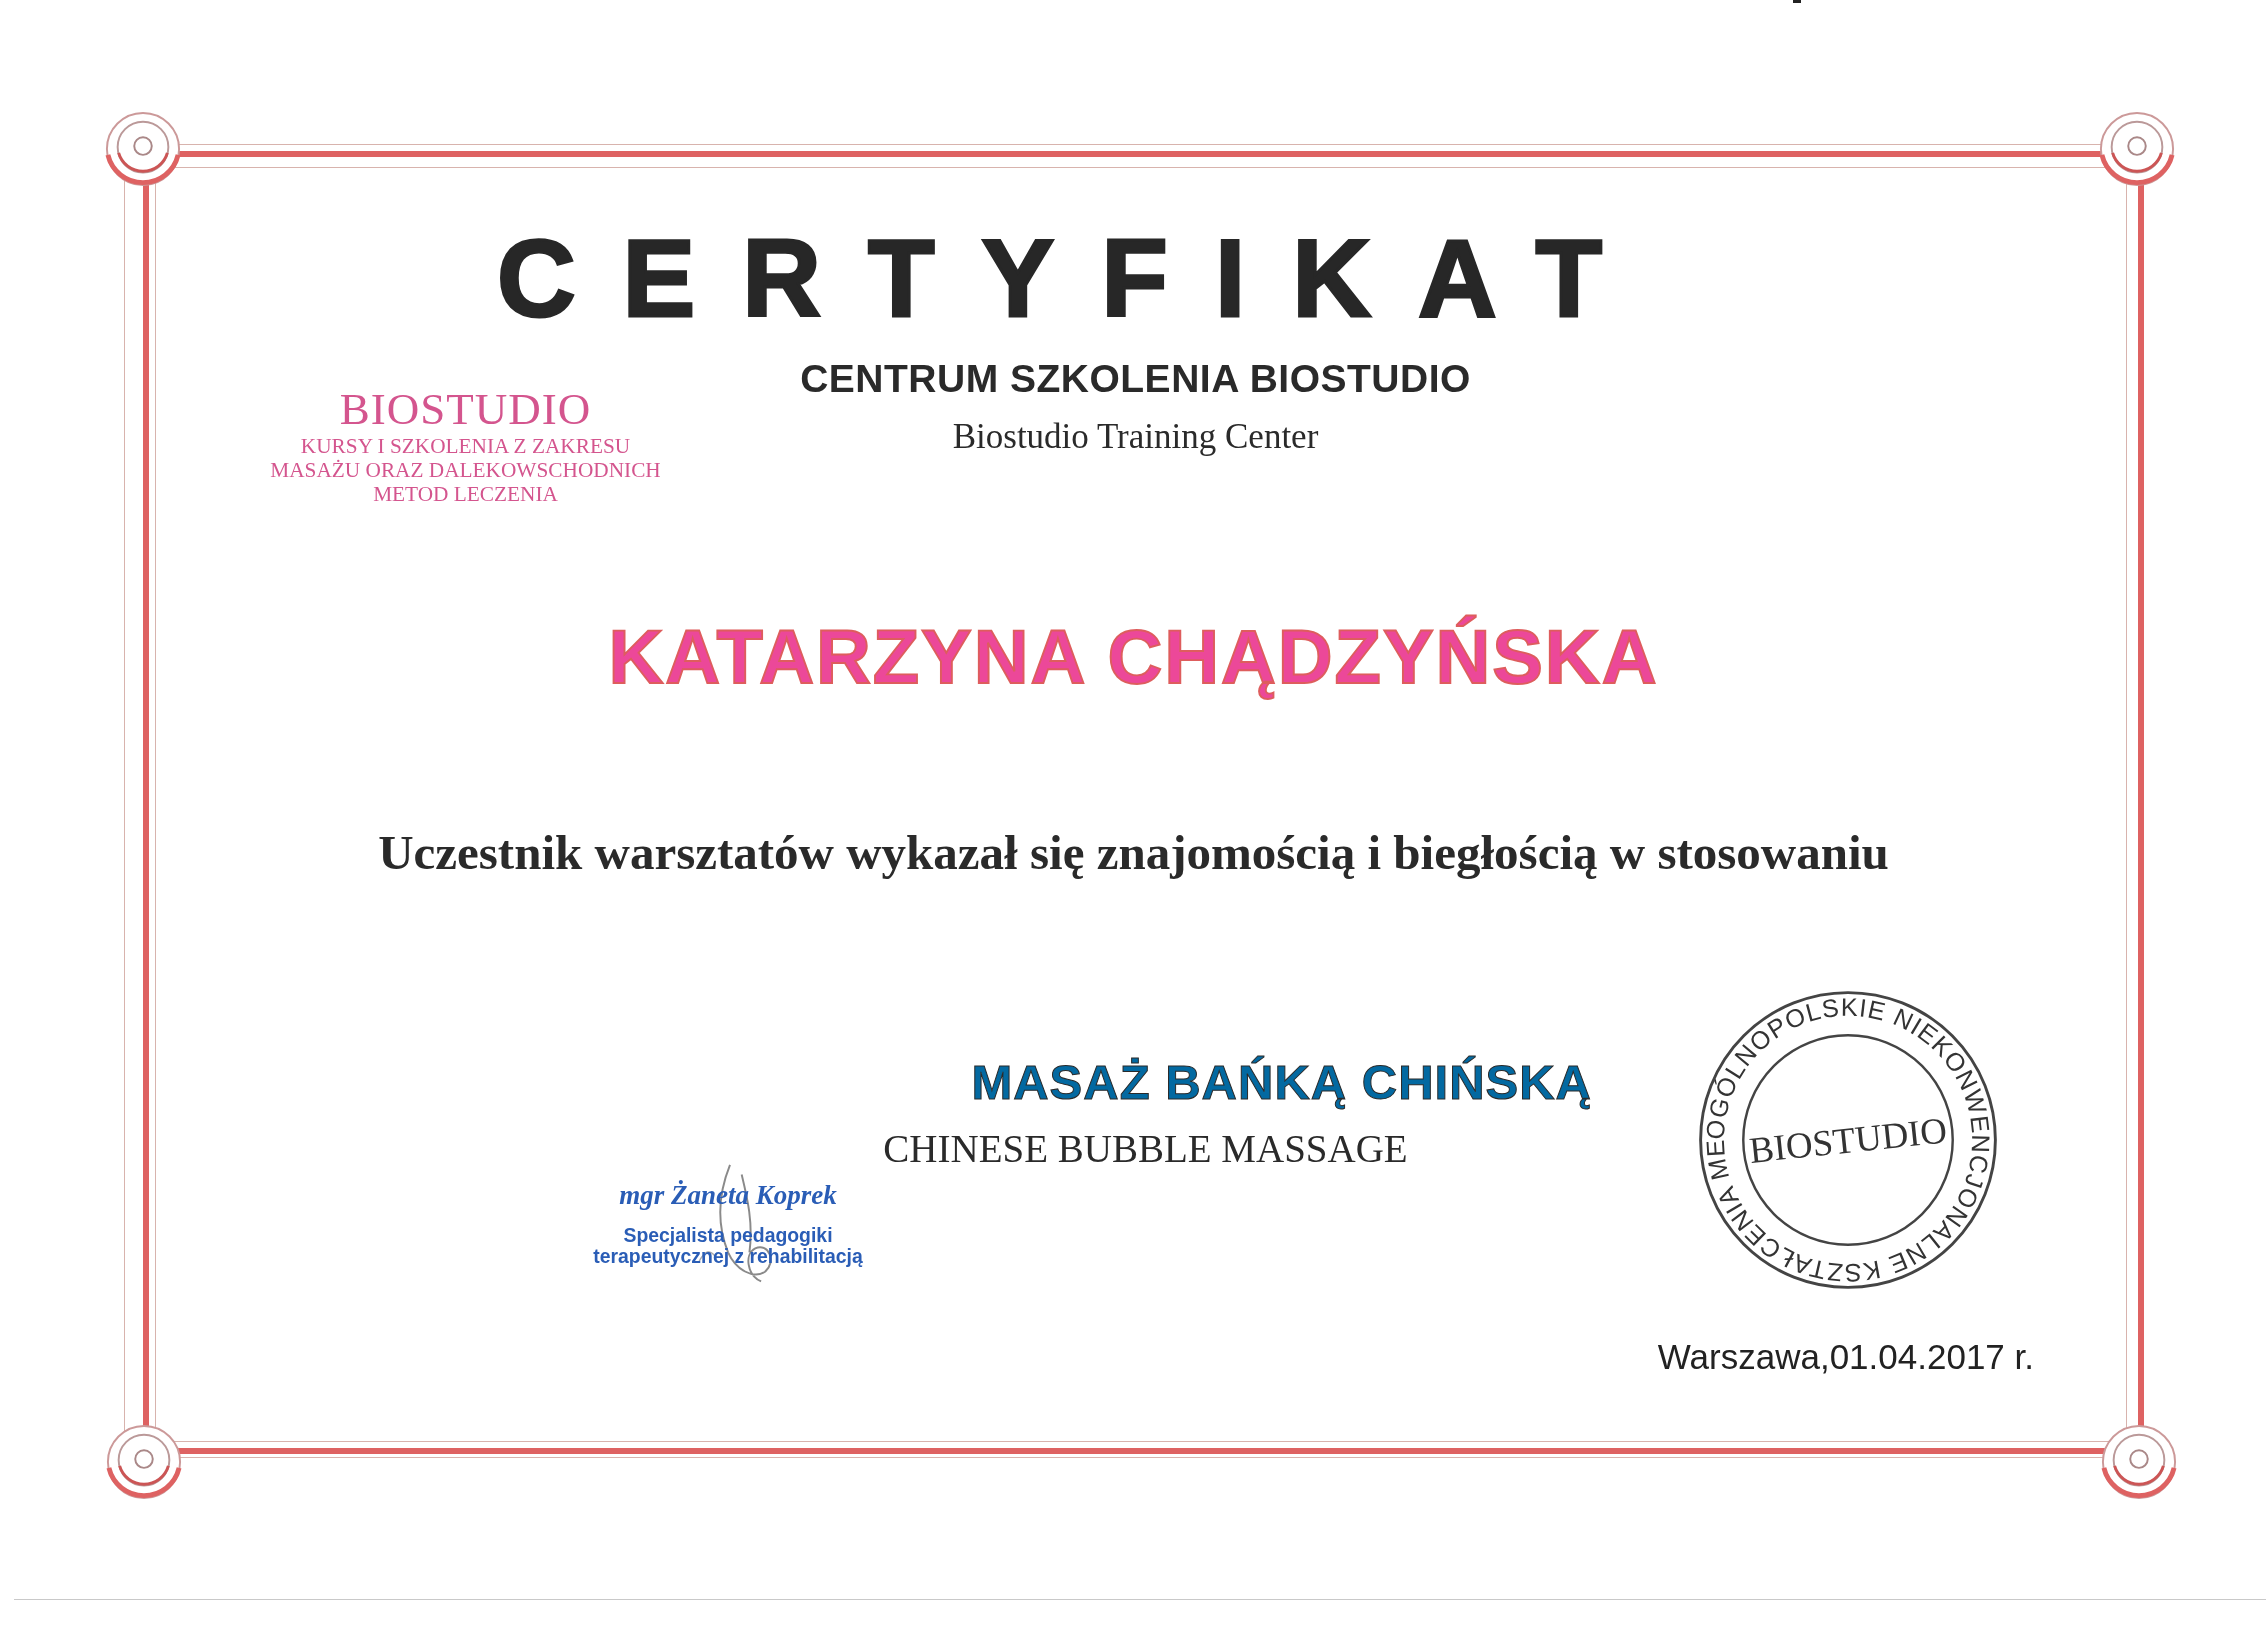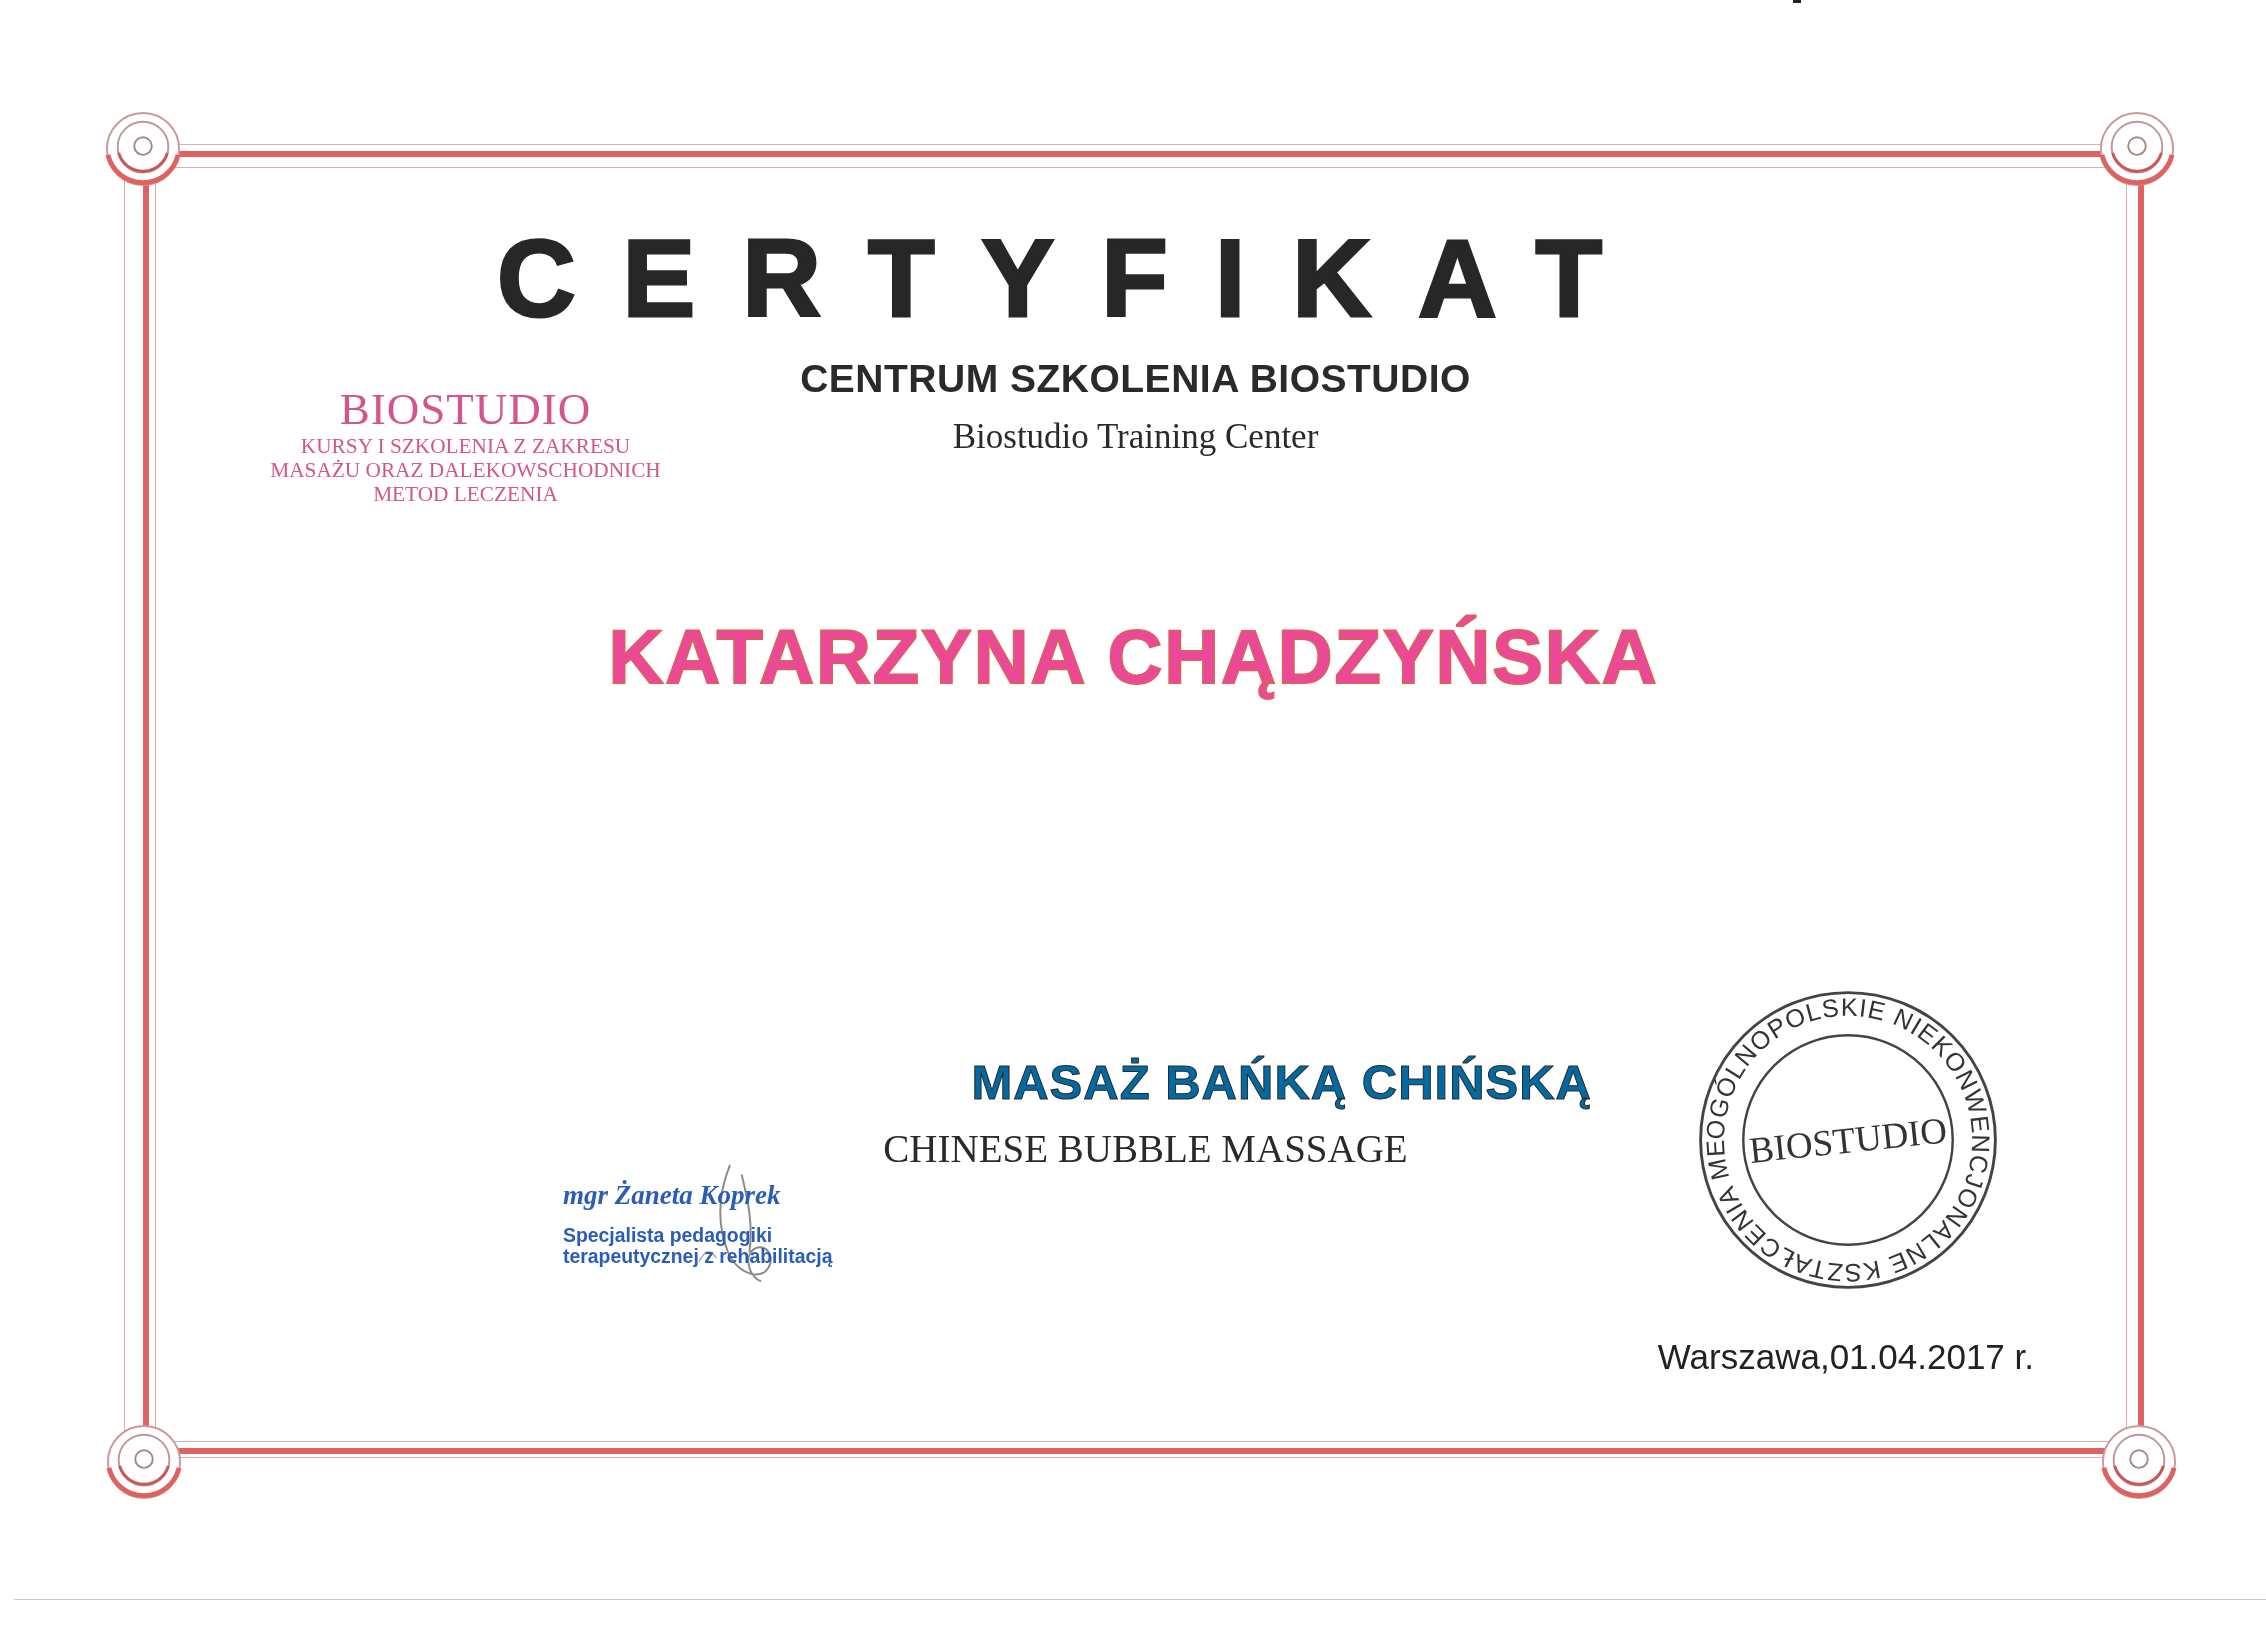--- a/index.html
+++ b/index.html
@@ -47,21 +47,21 @@
   .course {
     left:699px; width:893px; top:1054px; text-align:right;
     font-weight:bold; font-size:49px; color:#0369a1; letter-spacing:1px;
     -webkit-text-stroke:1px #2a2a2a;
   }
   .course-en {
     left:699px; width:893px; top:1126px; text-align:center;
     font-family:"Liberation Serif", serif; font-size:39px; color:#2a2a2a;
   }
   .signer {
-    left:563px; width:330px; top:1180px; text-align:left; color:#2a5db6;
+    left:563px; width:330px; top:1180px; text-align:center; color:#2a5db6;
   }
   .signer .nm { font-family:"Liberation Serif", serif; font-style:italic; font-weight:bold; font-size:27px; }
   .signer .role { font-weight:bold; font-size:19.4px; line-height:21.3px; margin-top:13.6px; }
   .signature {
     left:660px; top:1155px; width:175px; height:146px;
   }
   .seal { left:1688px; top:980px; width:320px; height:320px; }
   .place-date {
     left:1626px; width:408px; top:1337px; text-align:right;
     font-size:35px; color:#222;
@@ -113,20 +113,21 @@
   <div class="small">MASAŻU ORAZ DALEKOWSCHODNICH</div>
   <div class="small">METOD LECZENIA</div>
 </div>
 
 <div class="abs center-title">CENTRUM SZKOLENIA BIOSTUDIO</div>
 <div class="abs center-sub">Biostudio Training Center</div>
 
 <div class="abs name">KATARZYNA CHĄDZYŃSKA</div>
 
 <div class="abs body-text">
+  <div>Uczestnik warsztatów wykazał się znajomością i biegłością w stosowaniu</div>
 </div>
 
 <div class="abs course">MASAŻ BAŃKĄ CHIŃSKĄ</div>
 <div class="abs course-en">CHINESE BUBBLE MASSAGE</div>
 
 <svg class="abs signature" viewBox="0 0 180 150">
   <path d="M72 10 C60 40 58 70 70 100 C78 118 96 128 108 120 C120 110 112 90 98 96 C86 102 90 124 104 130 M84 20 C90 45 96 70 92 100" fill="none" stroke="#8a8a8a" stroke-width="2"></path>
   <path d="M40 110 C46 98 52 96 58 106" fill="none" stroke="#aaa" stroke-width="1.5"></path>
 </svg>
 

